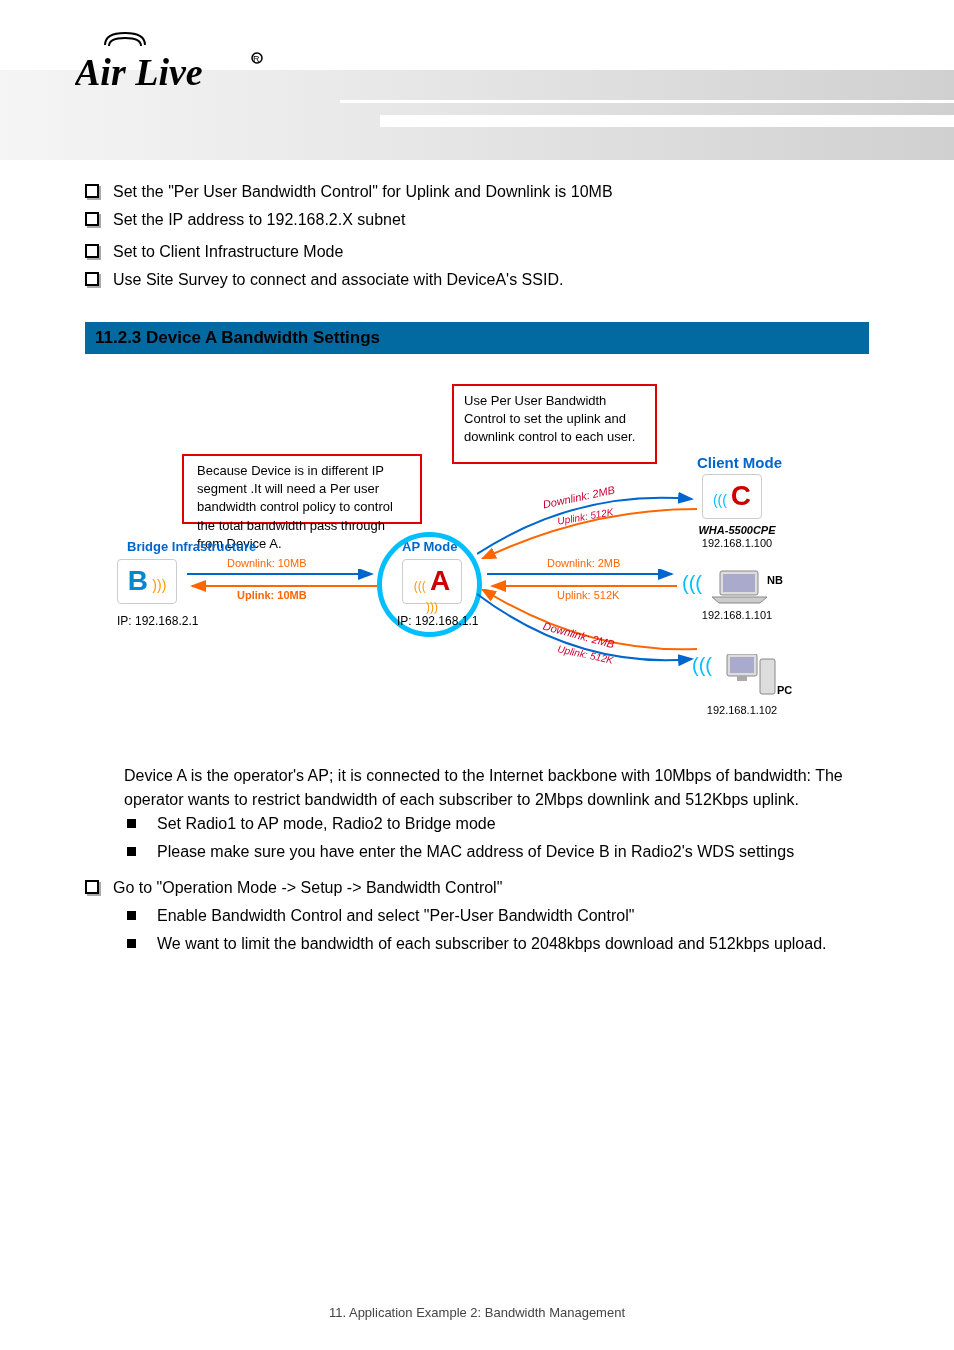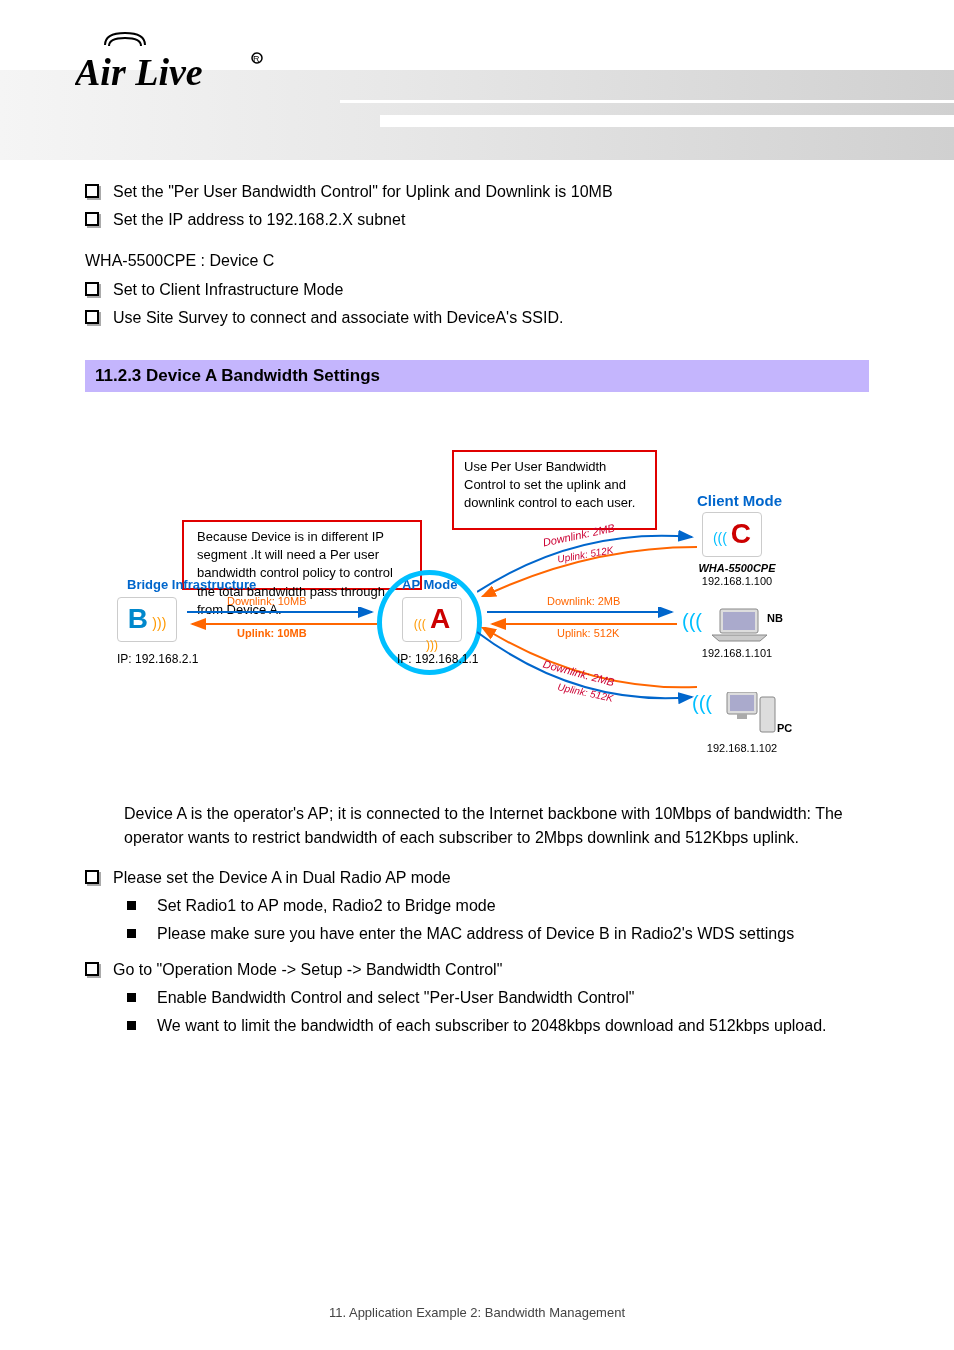--- a/index.html
+++ b/index.html
@@ -78,37 +78,36 @@
     }
     .sub-bullet-icon {
       width: 9px;
       height: 9px;
       background: #000;
       margin-right: 14px;
       margin-top: 7px;
       flex-shrink: 0;
     }
     .section-title {
-      background: #c4b5fd;
+      background: #0369a1;
       padding: 6px 10px;
       font-size: 17px;
       font-weight: bold;
       margin-top: 30px;
       margin-bottom: 12px;
     }
     .diagram {
       position: relative;
       margin: 20px auto;
       width: 720px;
       height: 370px;
     }
     .red-box {
       border: 2px solid #e00000;
       position: absolute;
-      margin-top: 28px;
     }
     .red-box.left {
       top: 80px;
       left: 65px;
       width: 240px;
       height: 70px;
       padding: 6px 13px;
       font-size: 13px;
       line-height: 1.4;
     }
@@ -198,21 +197,20 @@
 
   <div class="bullet-line">
     <span class="bullet-icon"></span>
     <span>Set the "Per User Bandwidth Control" for Uplink and Downlink is 10MB</span>
   </div>
   <div class="bullet-line">
     <span class="bullet-icon"></span>
     <span>Set the IP address to 192.168.2.X subnet</span>
   </div>
 
-  <div style="margin-top:20px; font-size:16px; font-weight:normal;">WHA-5500CPE : Device C</div>
 
   <div class="bullet-line" style="margin-top:8px;">
     <span class="bullet-icon"></span>
     <span>Set to Client Infrastructure Mode</span>
   </div>
   <div class="bullet-line">
     <span class="bullet-icon"></span>
     <span>Use Site Survey to connect and associate with DeviceA's SSID.</span>
   </div>
 
@@ -301,24 +299,20 @@
       <rect x="8" y="3" width="24" height="16" fill="#aac"></rect>
       <rect x="15" y="22" width="10" height="5" fill="#aaa"></rect>
       <rect x="38" y="5" width="15" height="35" rx="2" fill="#ddd" stroke="#888"></rect>
     </svg>
     <div class="dev-label" style="top:310px; left:660px; font-weight:bold;">PC</div>
     <div class="dev-label" style="top:330px; left:580px; width:90px;">192.168.1.102</div>
   </div>
 
   <div style="font-size:16px; line-height:1.5; margin-top:20px;margin-left:39px;">Device A is the operator's AP; it is connected to the Internet backbone with 10Mbps of bandwidth: The operator wants to restrict bandwidth of each subscriber to 2Mbps downlink and 512Kbps uplink.</div>
 
-  <div class="bullet-line" style="margin-top:16px;">
-    <span class="bullet-icon"></span>
-    <span>Please set the Device A in Dual Radio AP mode</span>
-  </div>
   <div class="sub-bullet">
     <span class="sub-bullet-icon"></span>
     <span>Set Radio1 to AP mode, Radio2 to Bridge mode</span>
   </div>
   <div class="sub-bullet">
     <span class="sub-bullet-icon"></span>
     <span>Please make sure you have enter the MAC address of Device B in Radio2's WDS settings</span>
   </div>
 
   <div class="bullet-line" style="margin-top:12px;">

